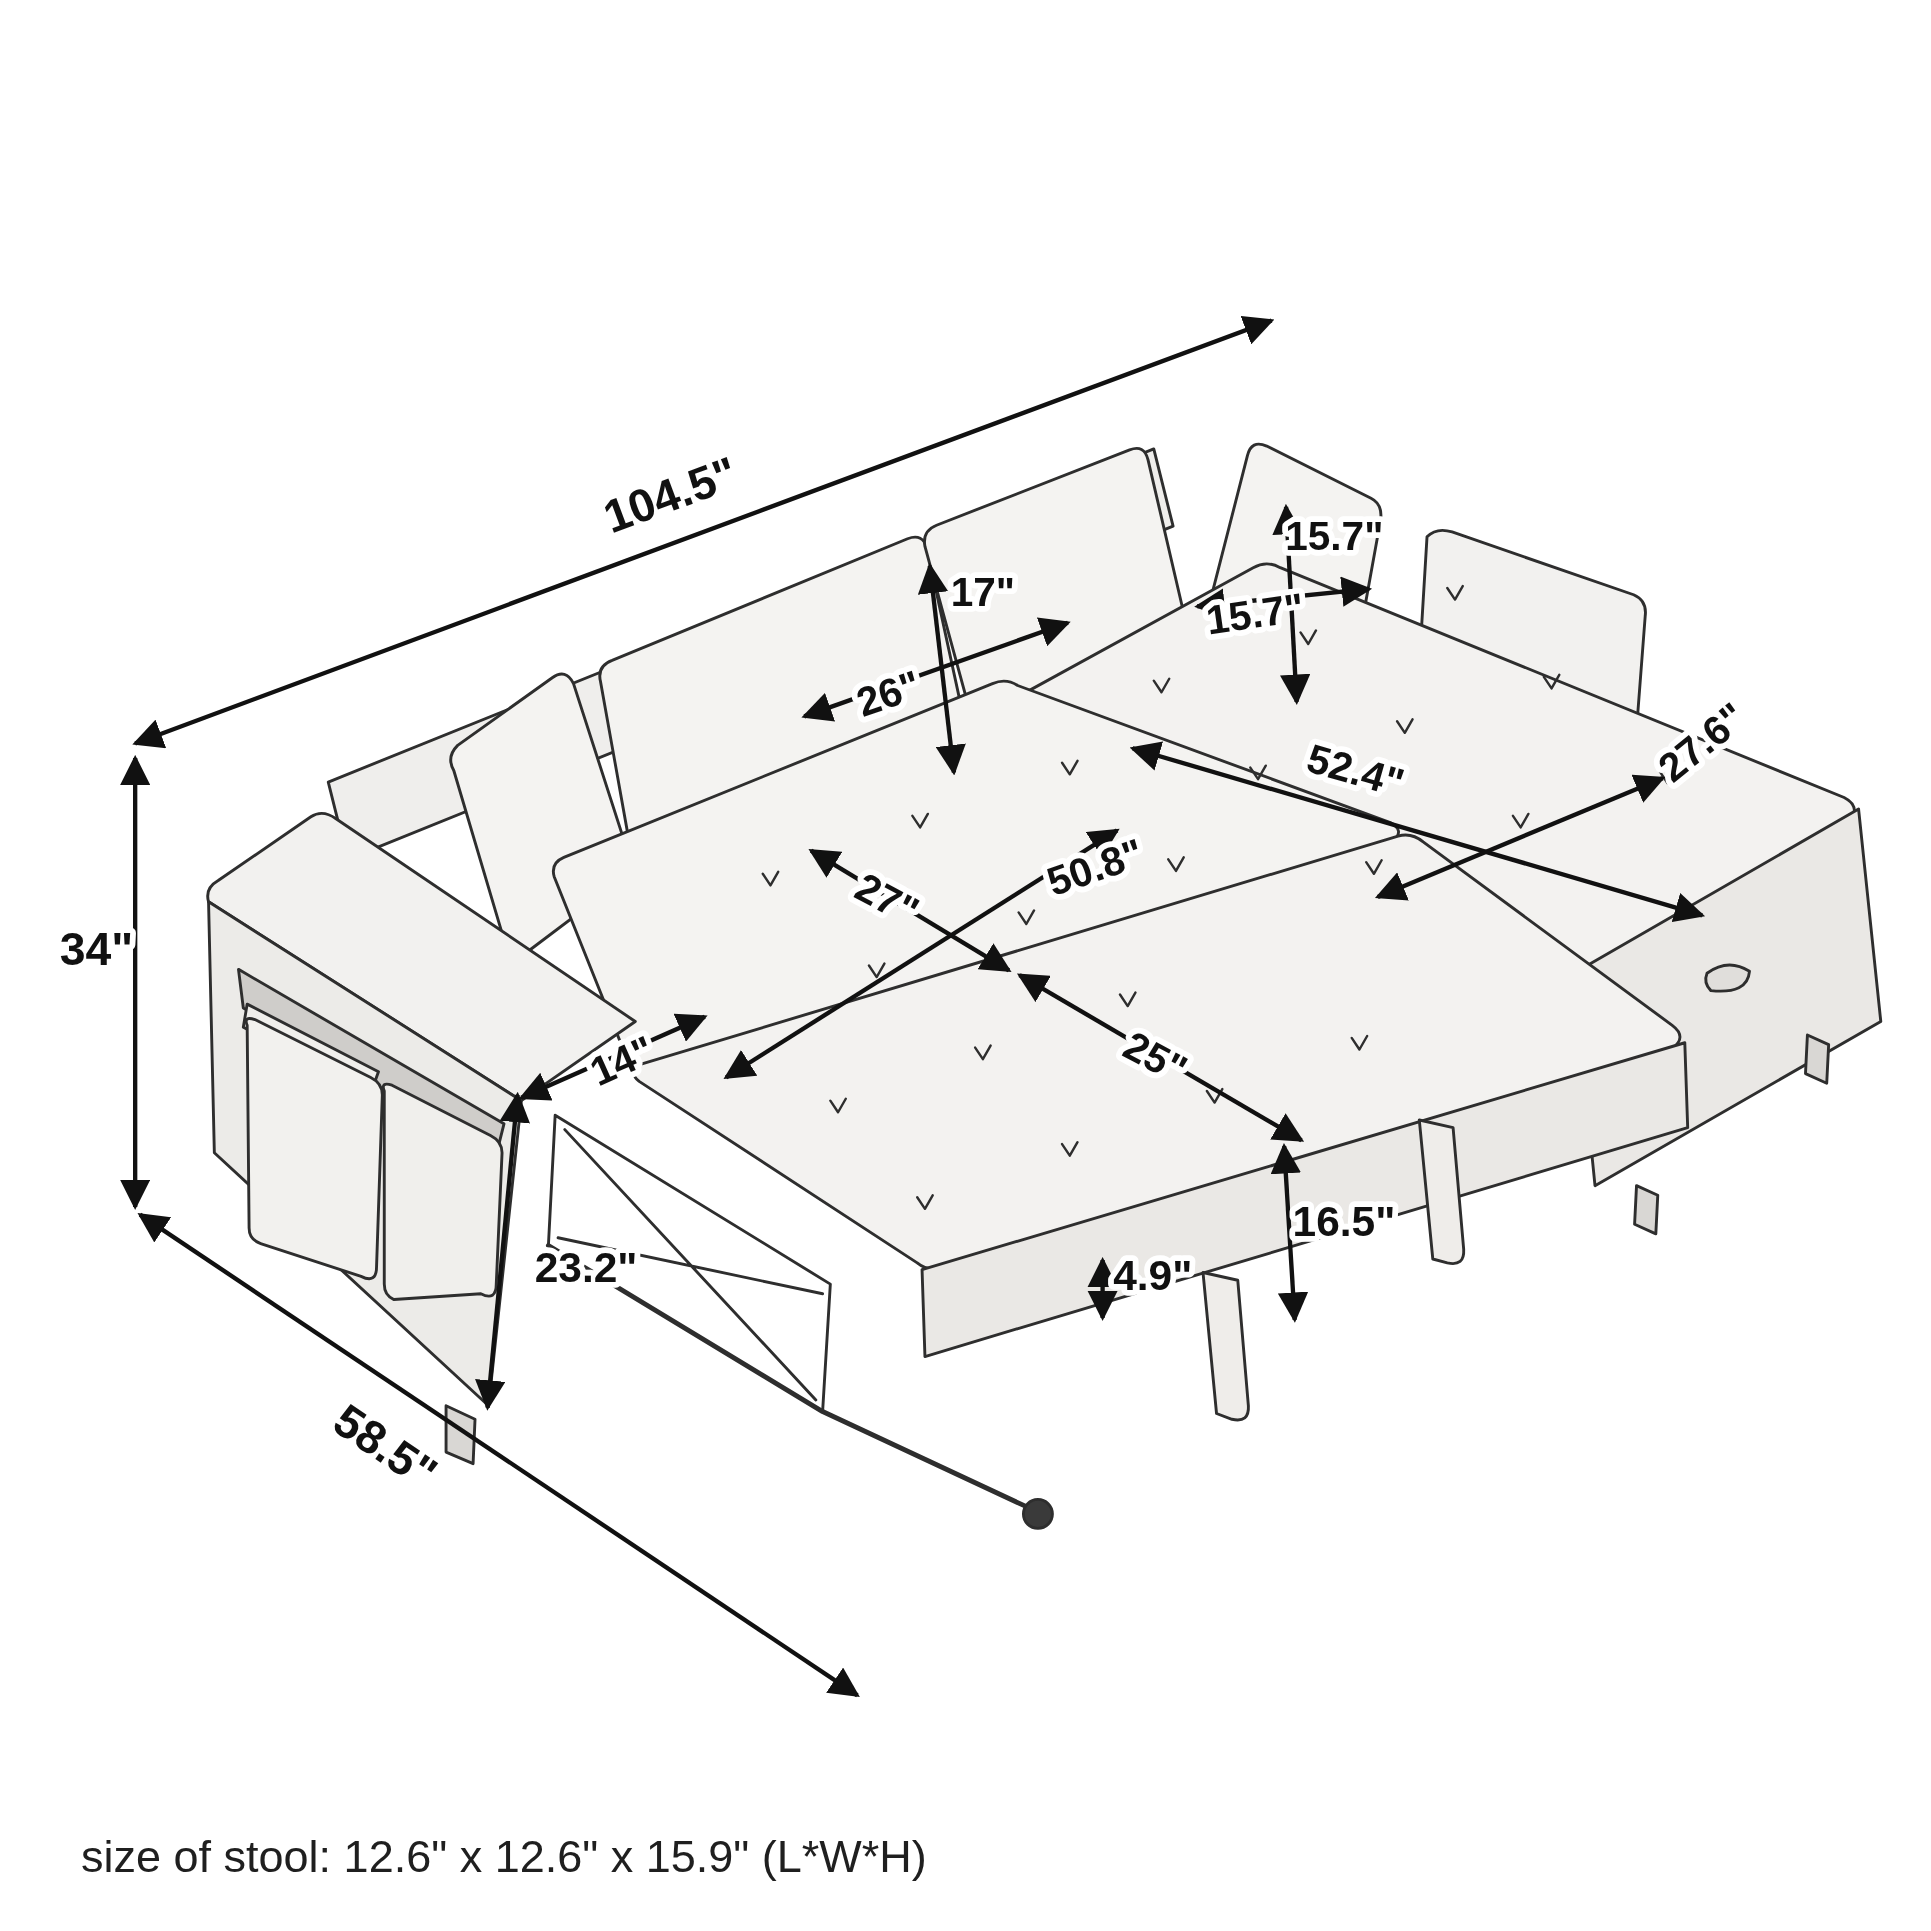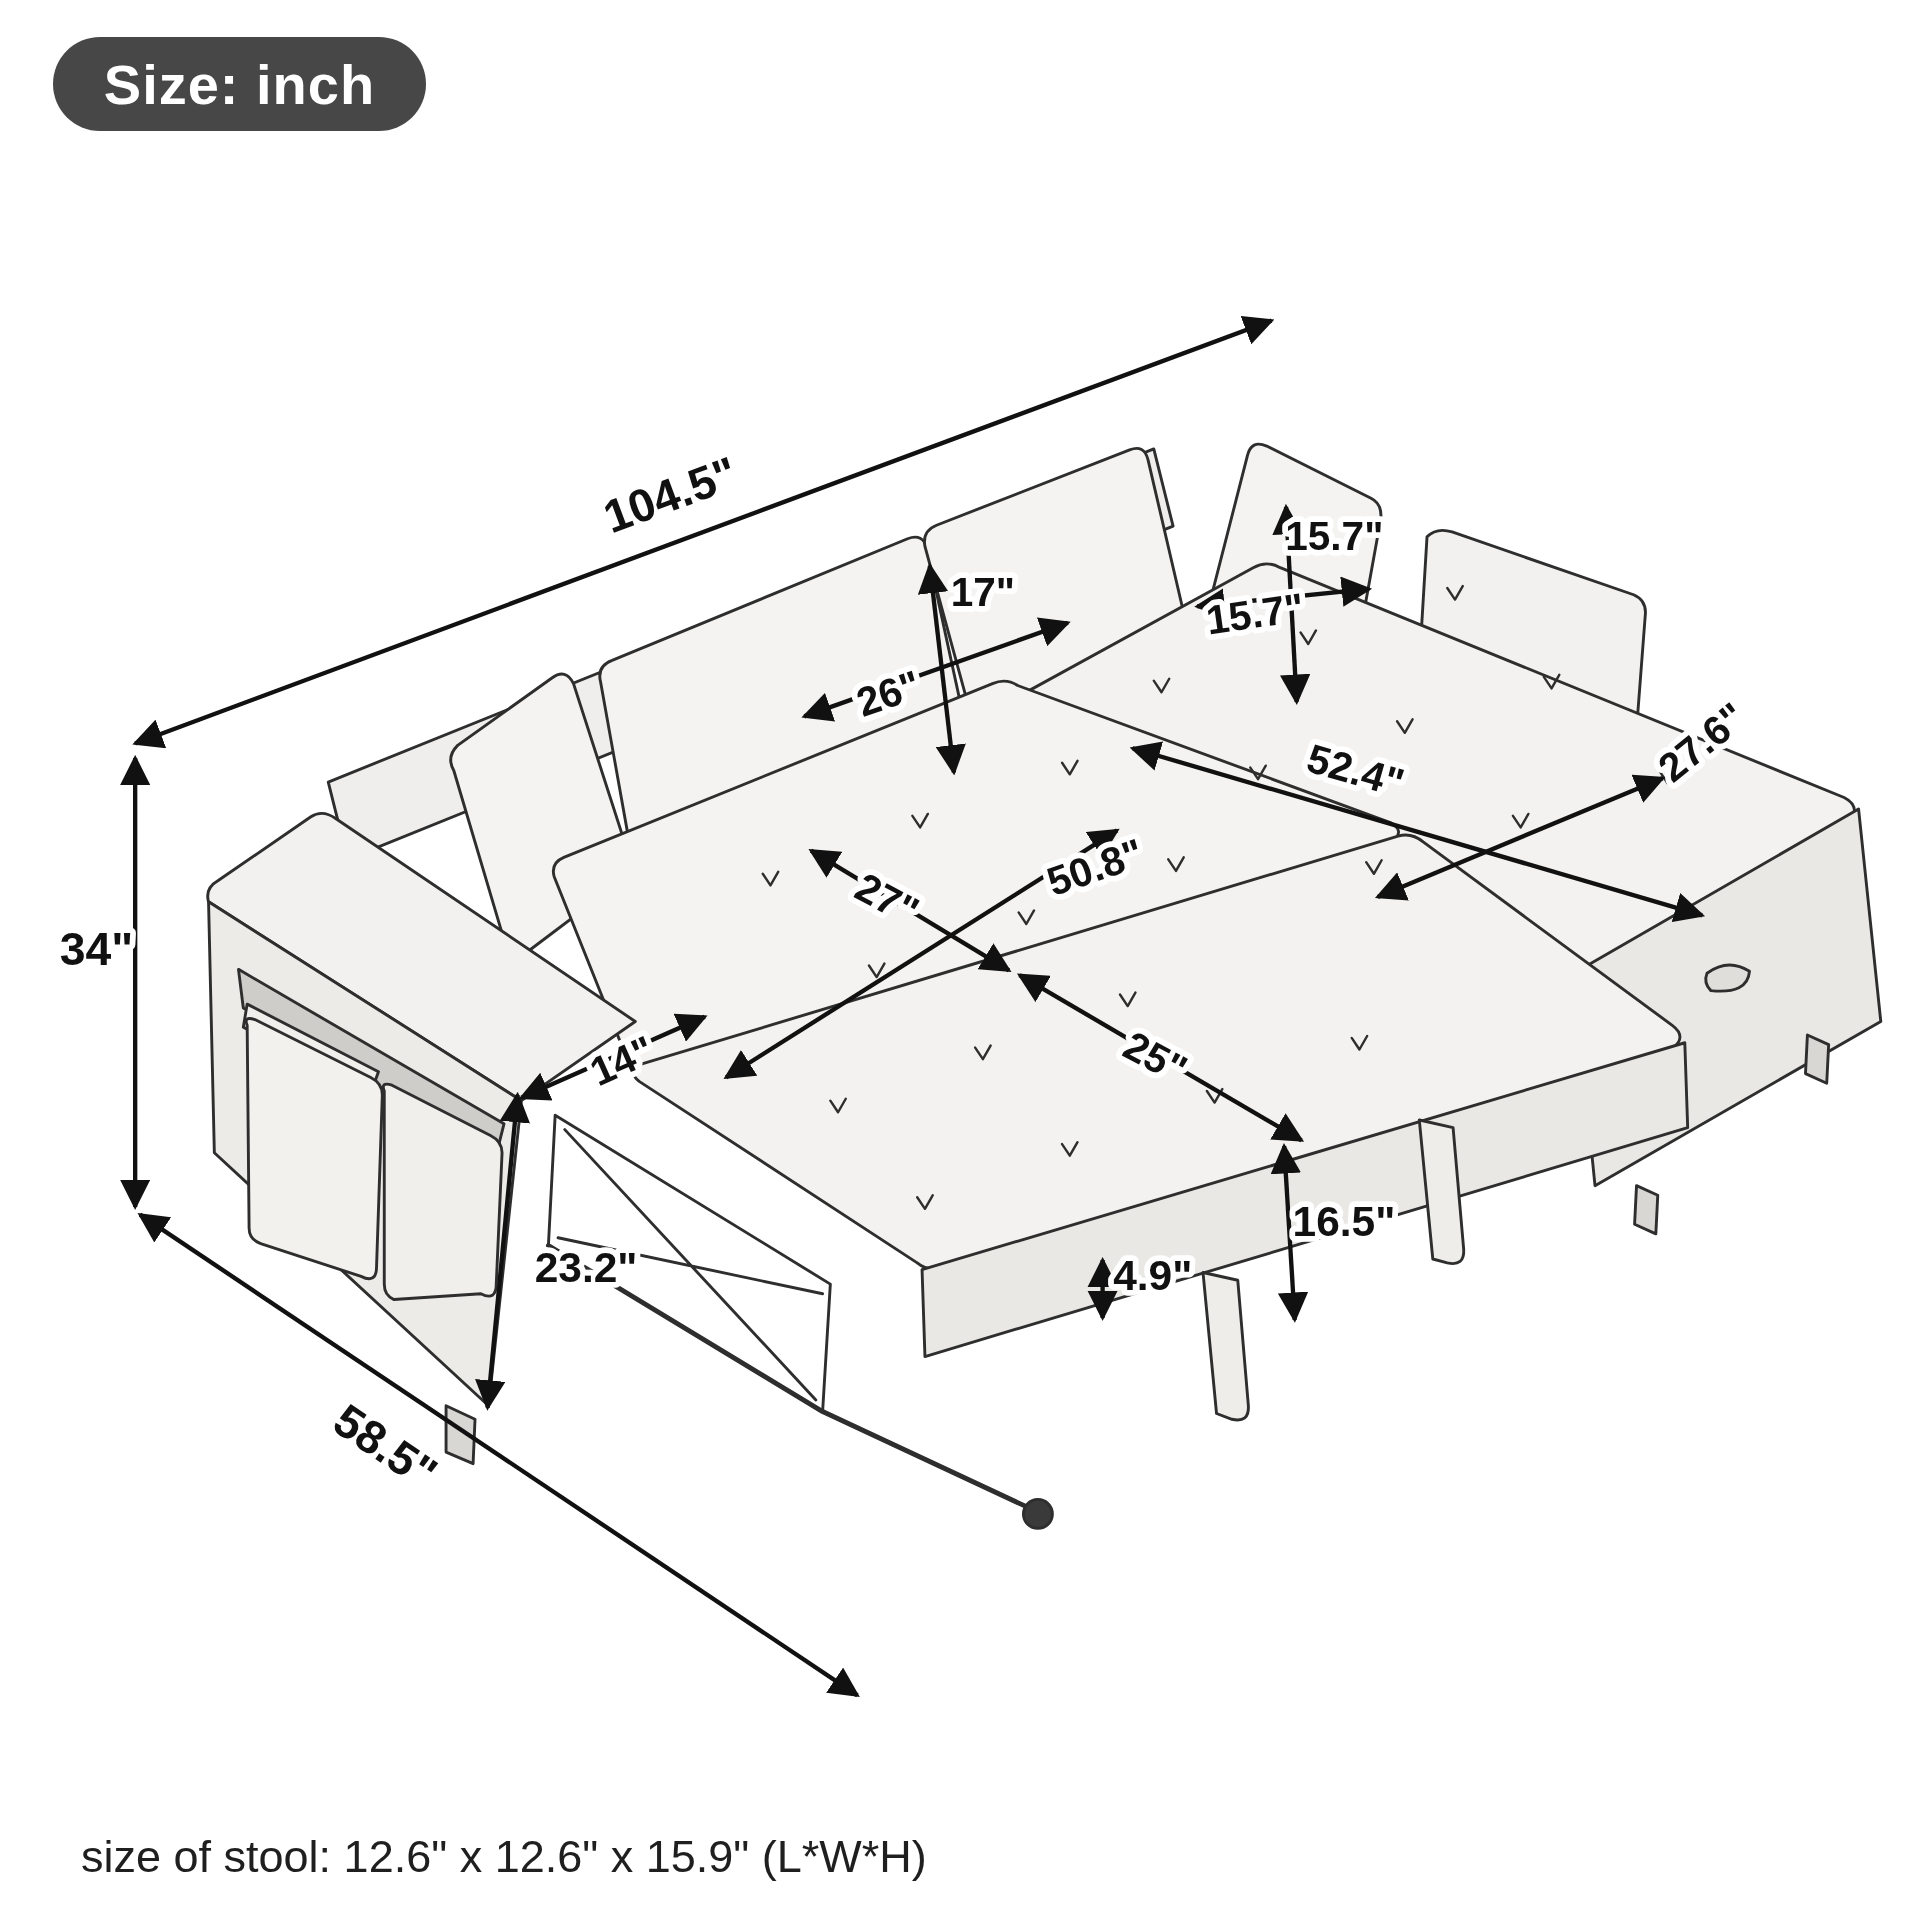--- a/index.html
+++ b/index.html
@@ -146,20 +146,17 @@
           <line x1="1330" y1="1187" x2="1341" y2="1367" stroke="#111111" stroke-width="4.5" marker-start="url(#ah)" marker-end="url(#ah)"></line>
           <text x="1392" y="1280" class="dim-label" font-size="44" text-anchor="middle">16.5"</text>
         </g>
         <g>
           <line x1="1142" y1="1305" x2="1142" y2="1365" stroke="#111111" stroke-width="4.5" marker-start="url(#ah)" marker-end="url(#ah)"></line>
           <text x="1194" y="1336" class="dim-label" font-size="44" text-anchor="middle">4.9"</text>
         </g>
       </g>
   </svg>
 
-  <div id="badge">
-    <span>Size: inch</span>
-  </div>
 
   <div id="caption">size of stool: 12.6" x 12.6" x 15.9" (L*W*H)</div>
 
 </div>
 
 
 </body></html>

